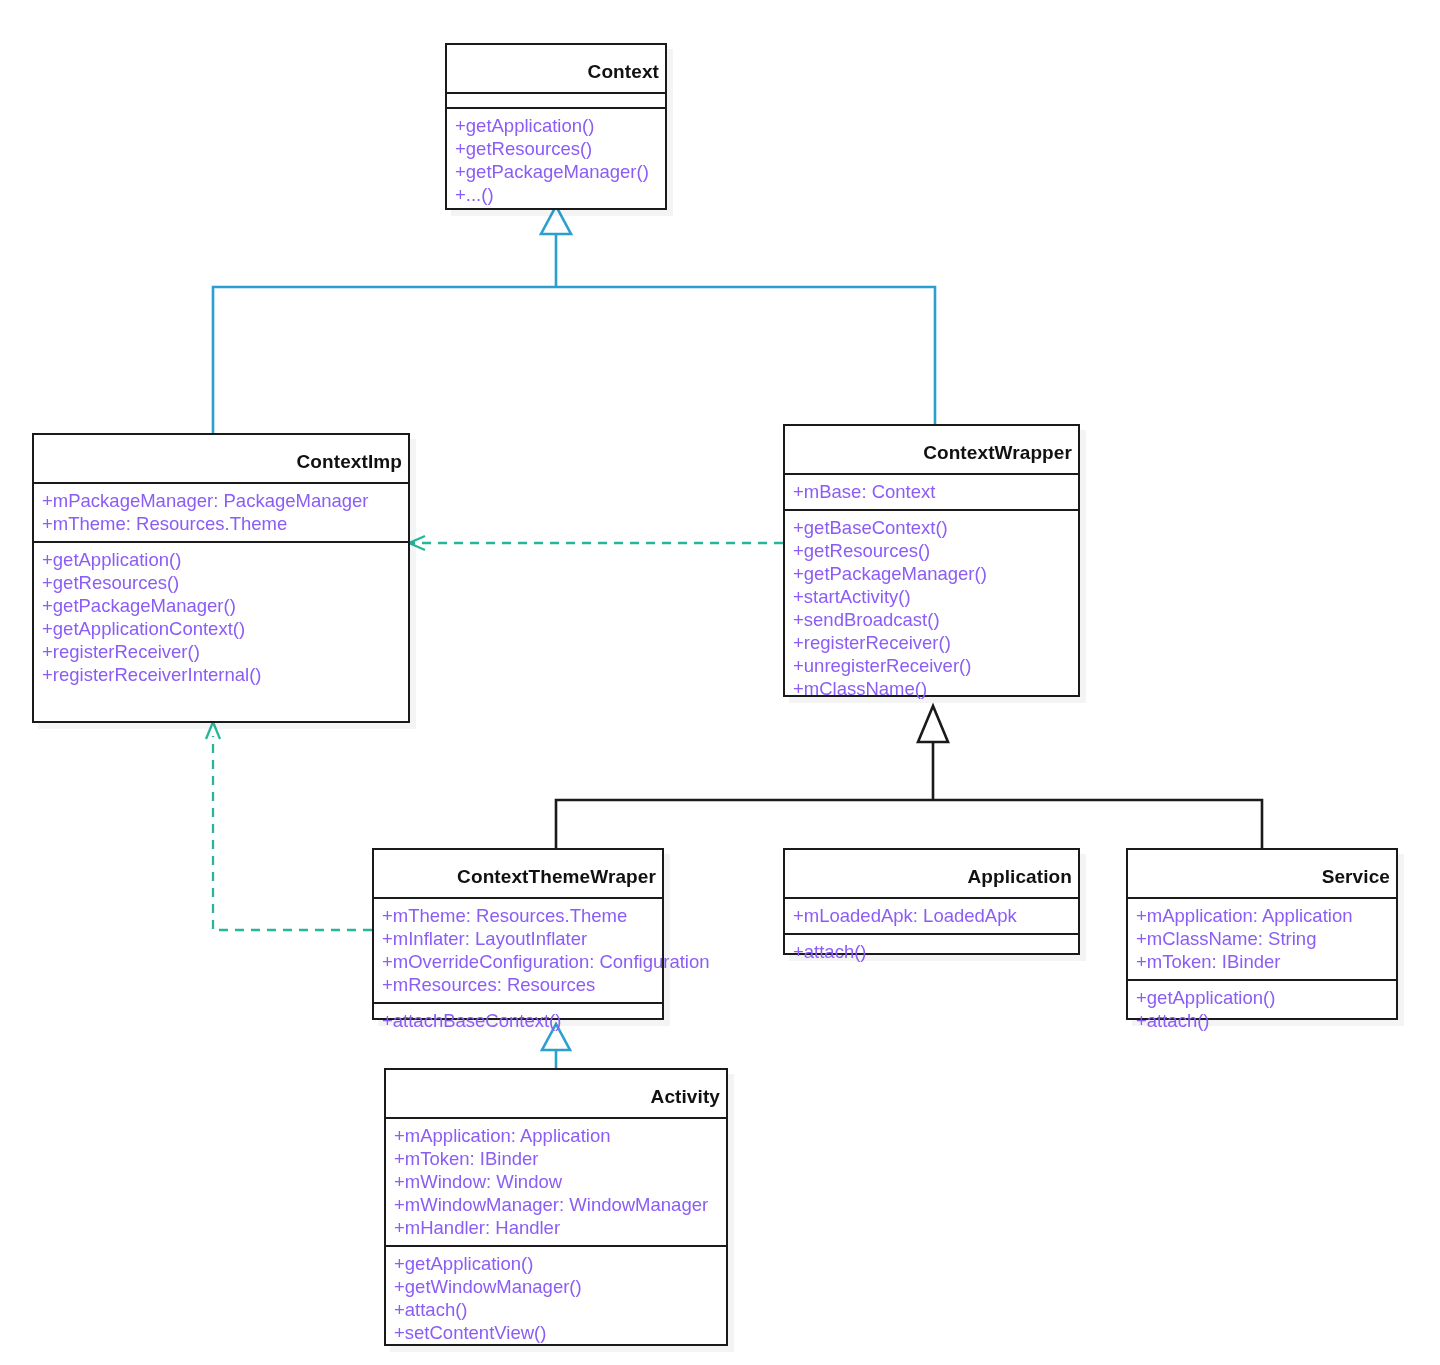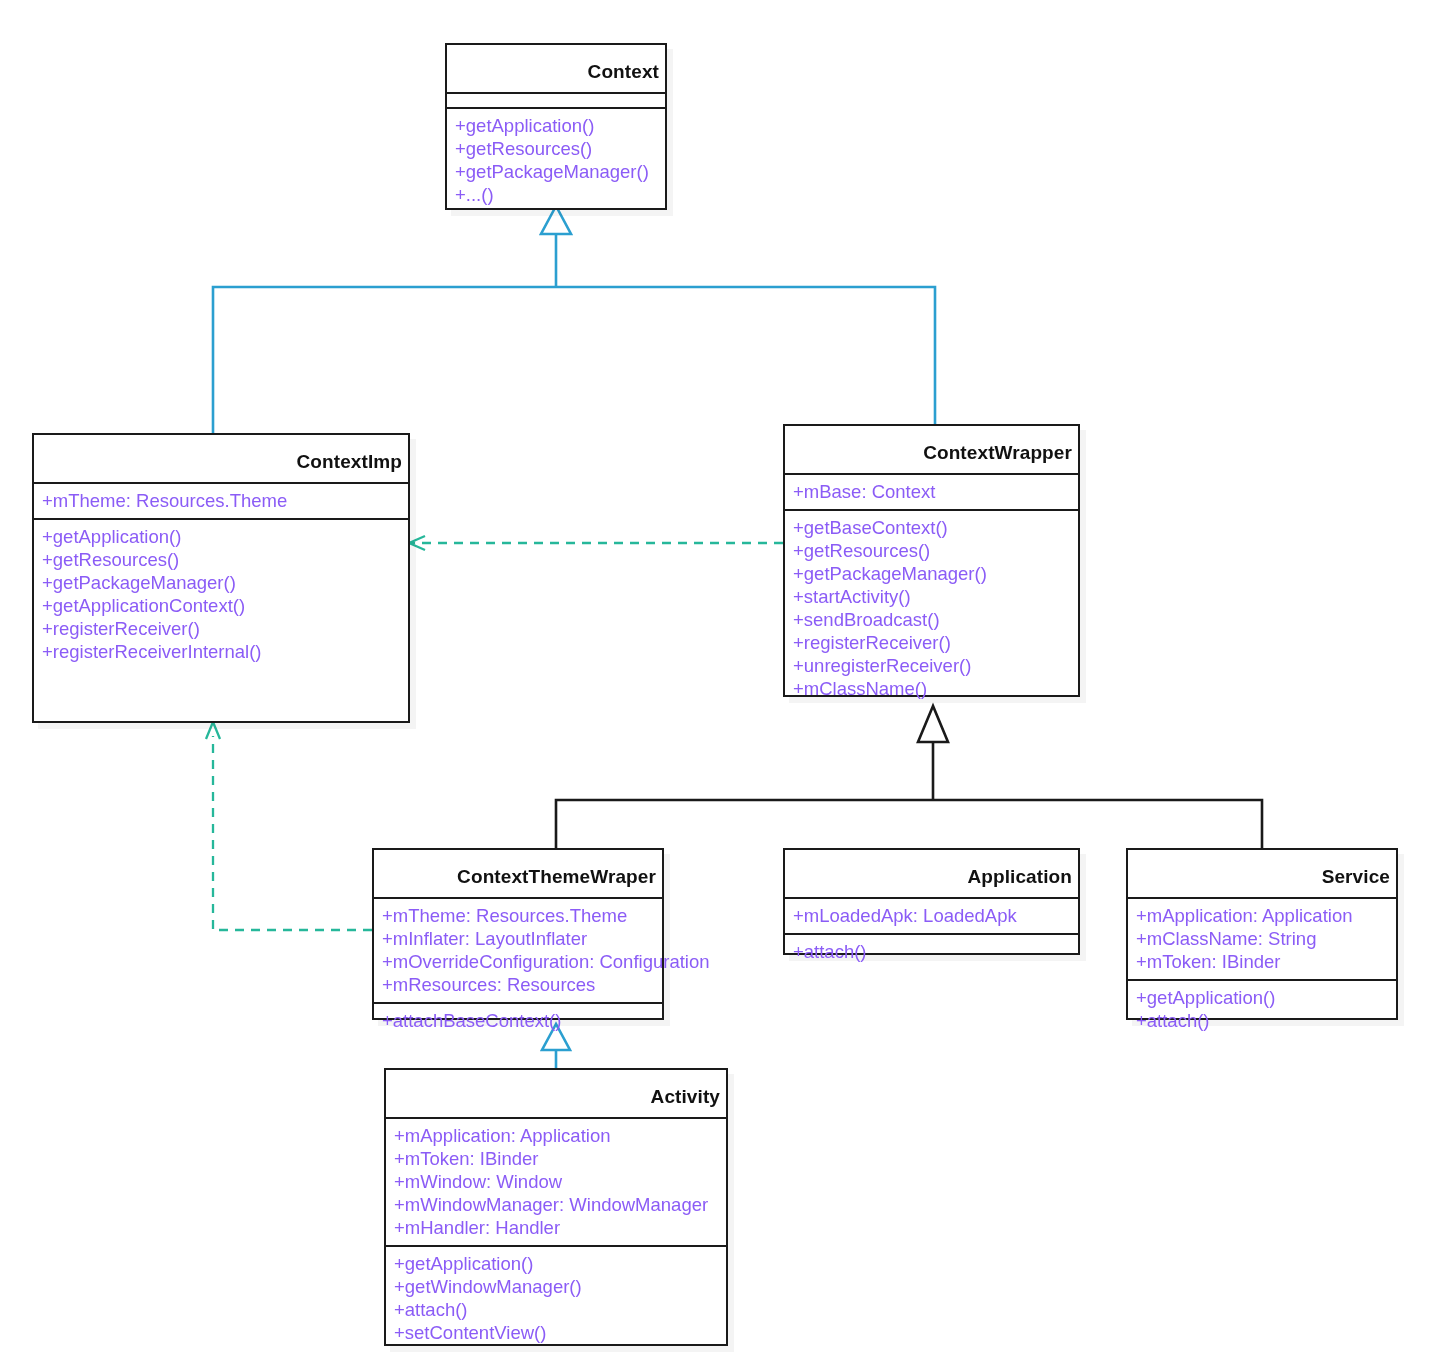--- a/index.html
+++ b/index.html
@@ -108,20 +108,21 @@
       <div class="uml-member">+getApplication()</div>
       <div class="uml-member">+getResources()</div>
       <div class="uml-member">+getPackageManager()</div>
       <div class="uml-member">+...()</div>
     </div>
   </div>
 
   <div class="uml-class" style="left:32px; top:433px; width:378px; height:290px;">
     <div class="uml-title">ContextImp</div>
     <div class="uml-compartment">
+      <div class="uml-member">+mPackageManager: PackageManager</div>
       <div class="uml-member">+mTheme: Resources.Theme</div>
     </div>
     <div class="uml-compartment flexfill">
       <div class="uml-member">+getApplication()</div>
       <div class="uml-member">+getResources()</div>
       <div class="uml-member">+getPackageManager()</div>
       <div class="uml-member">+getApplicationContext()</div>
       <div class="uml-member">+registerReceiver()</div>
       <div class="uml-member">+registerReceiverInternal()</div>
     </div>

